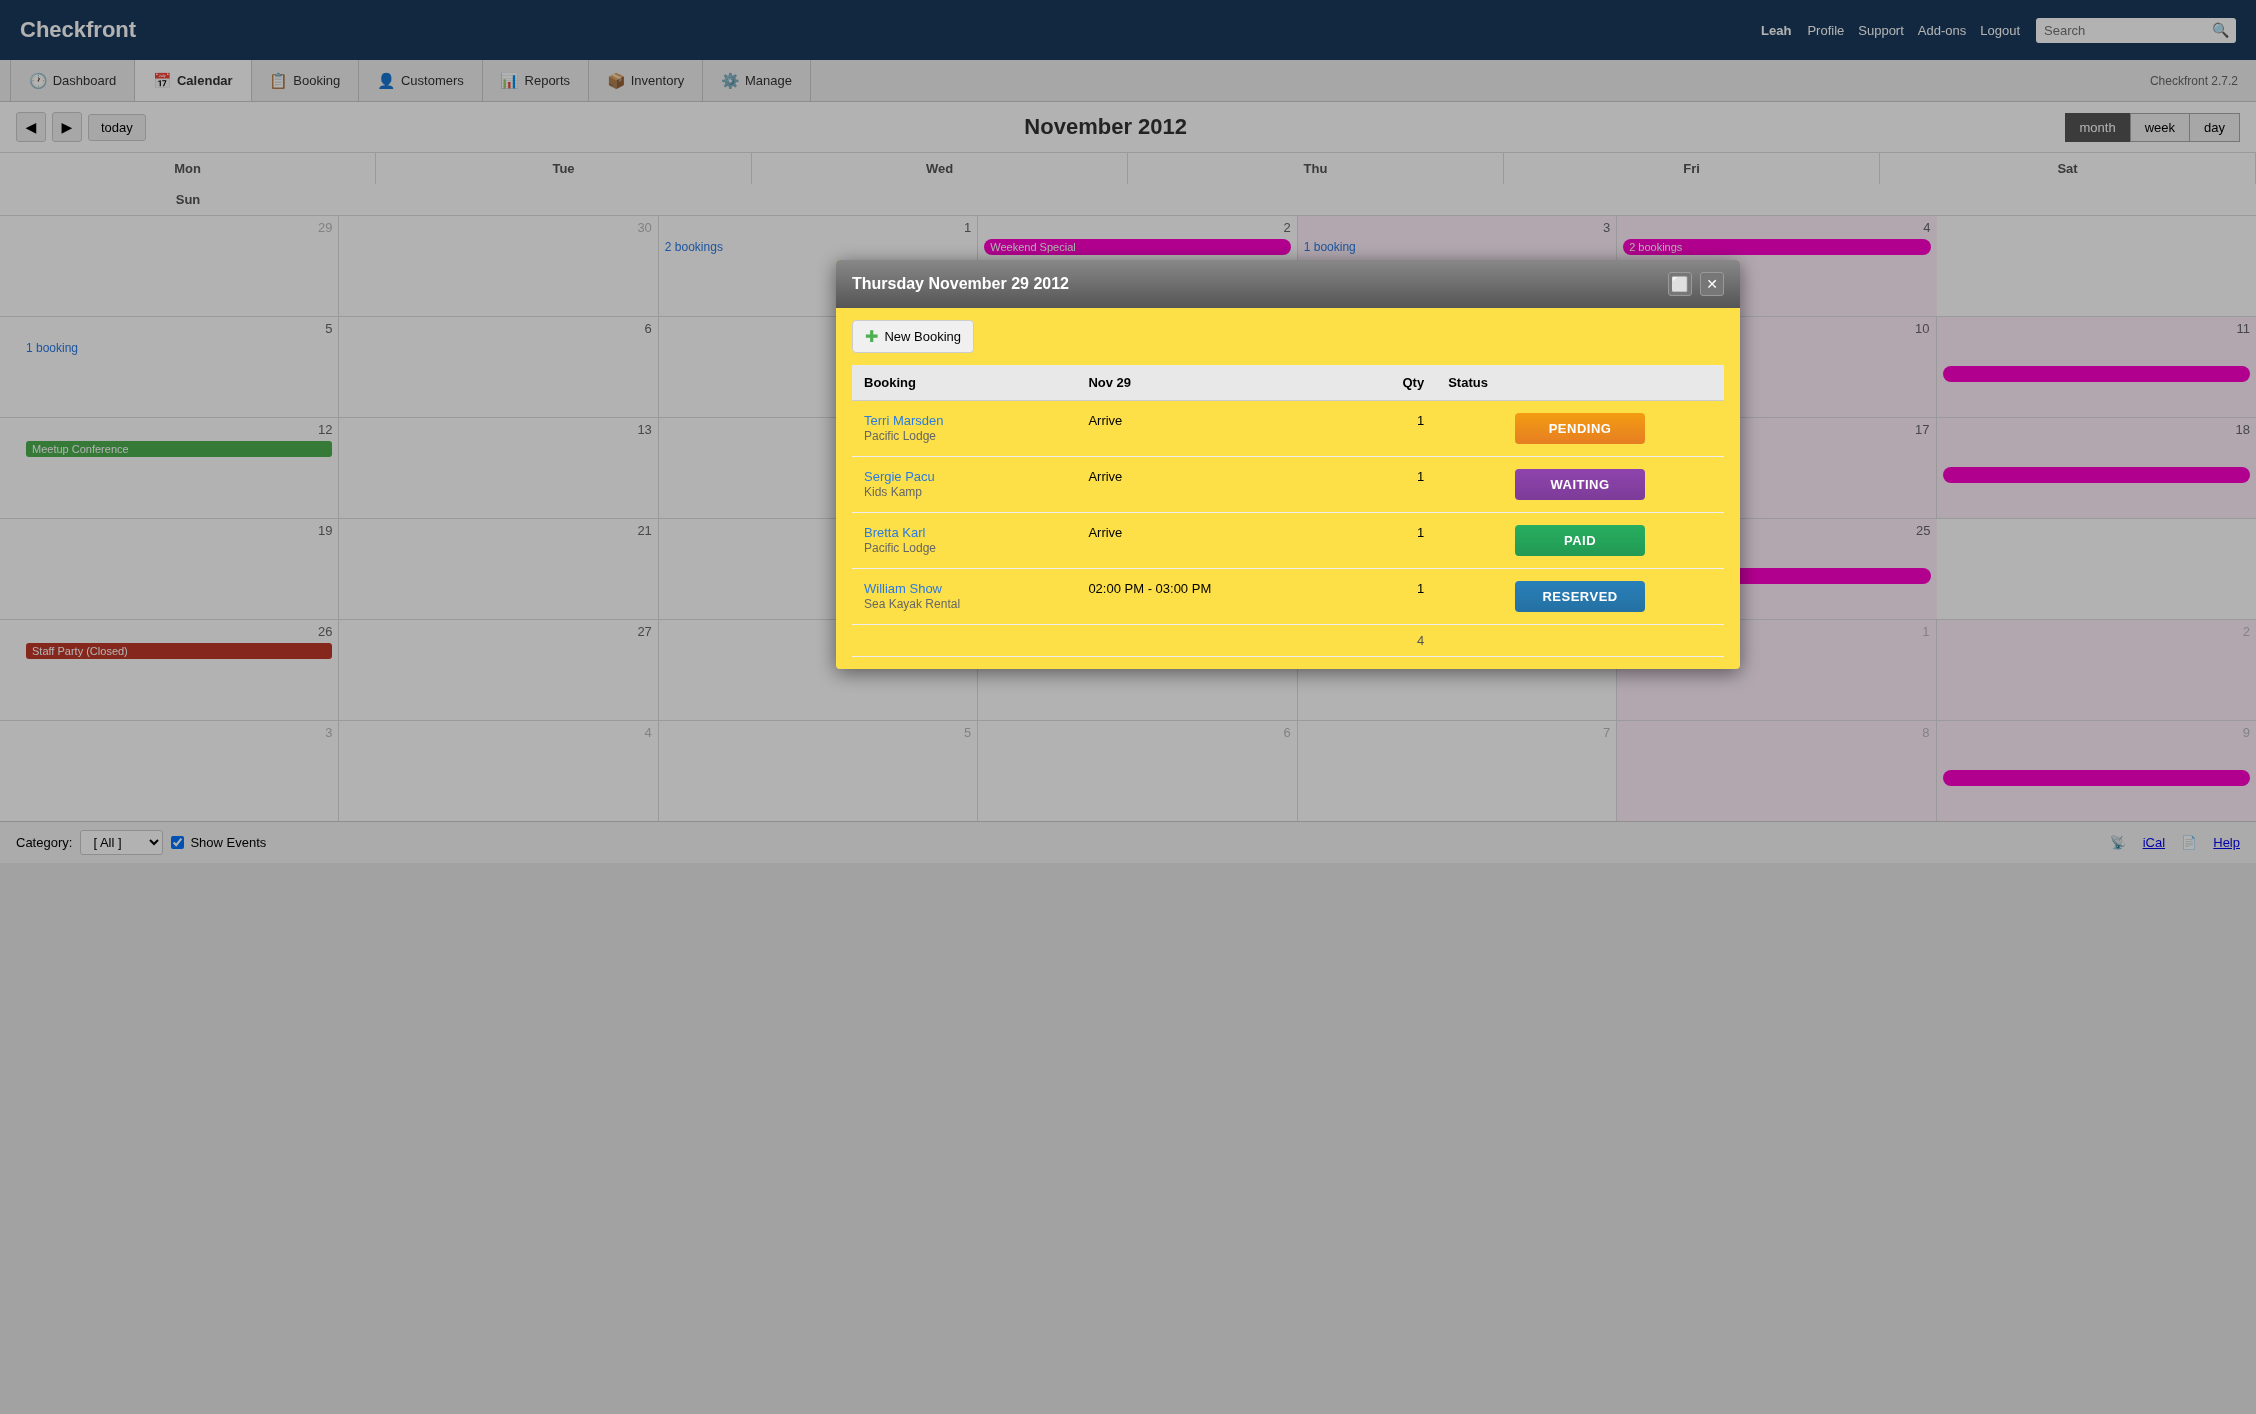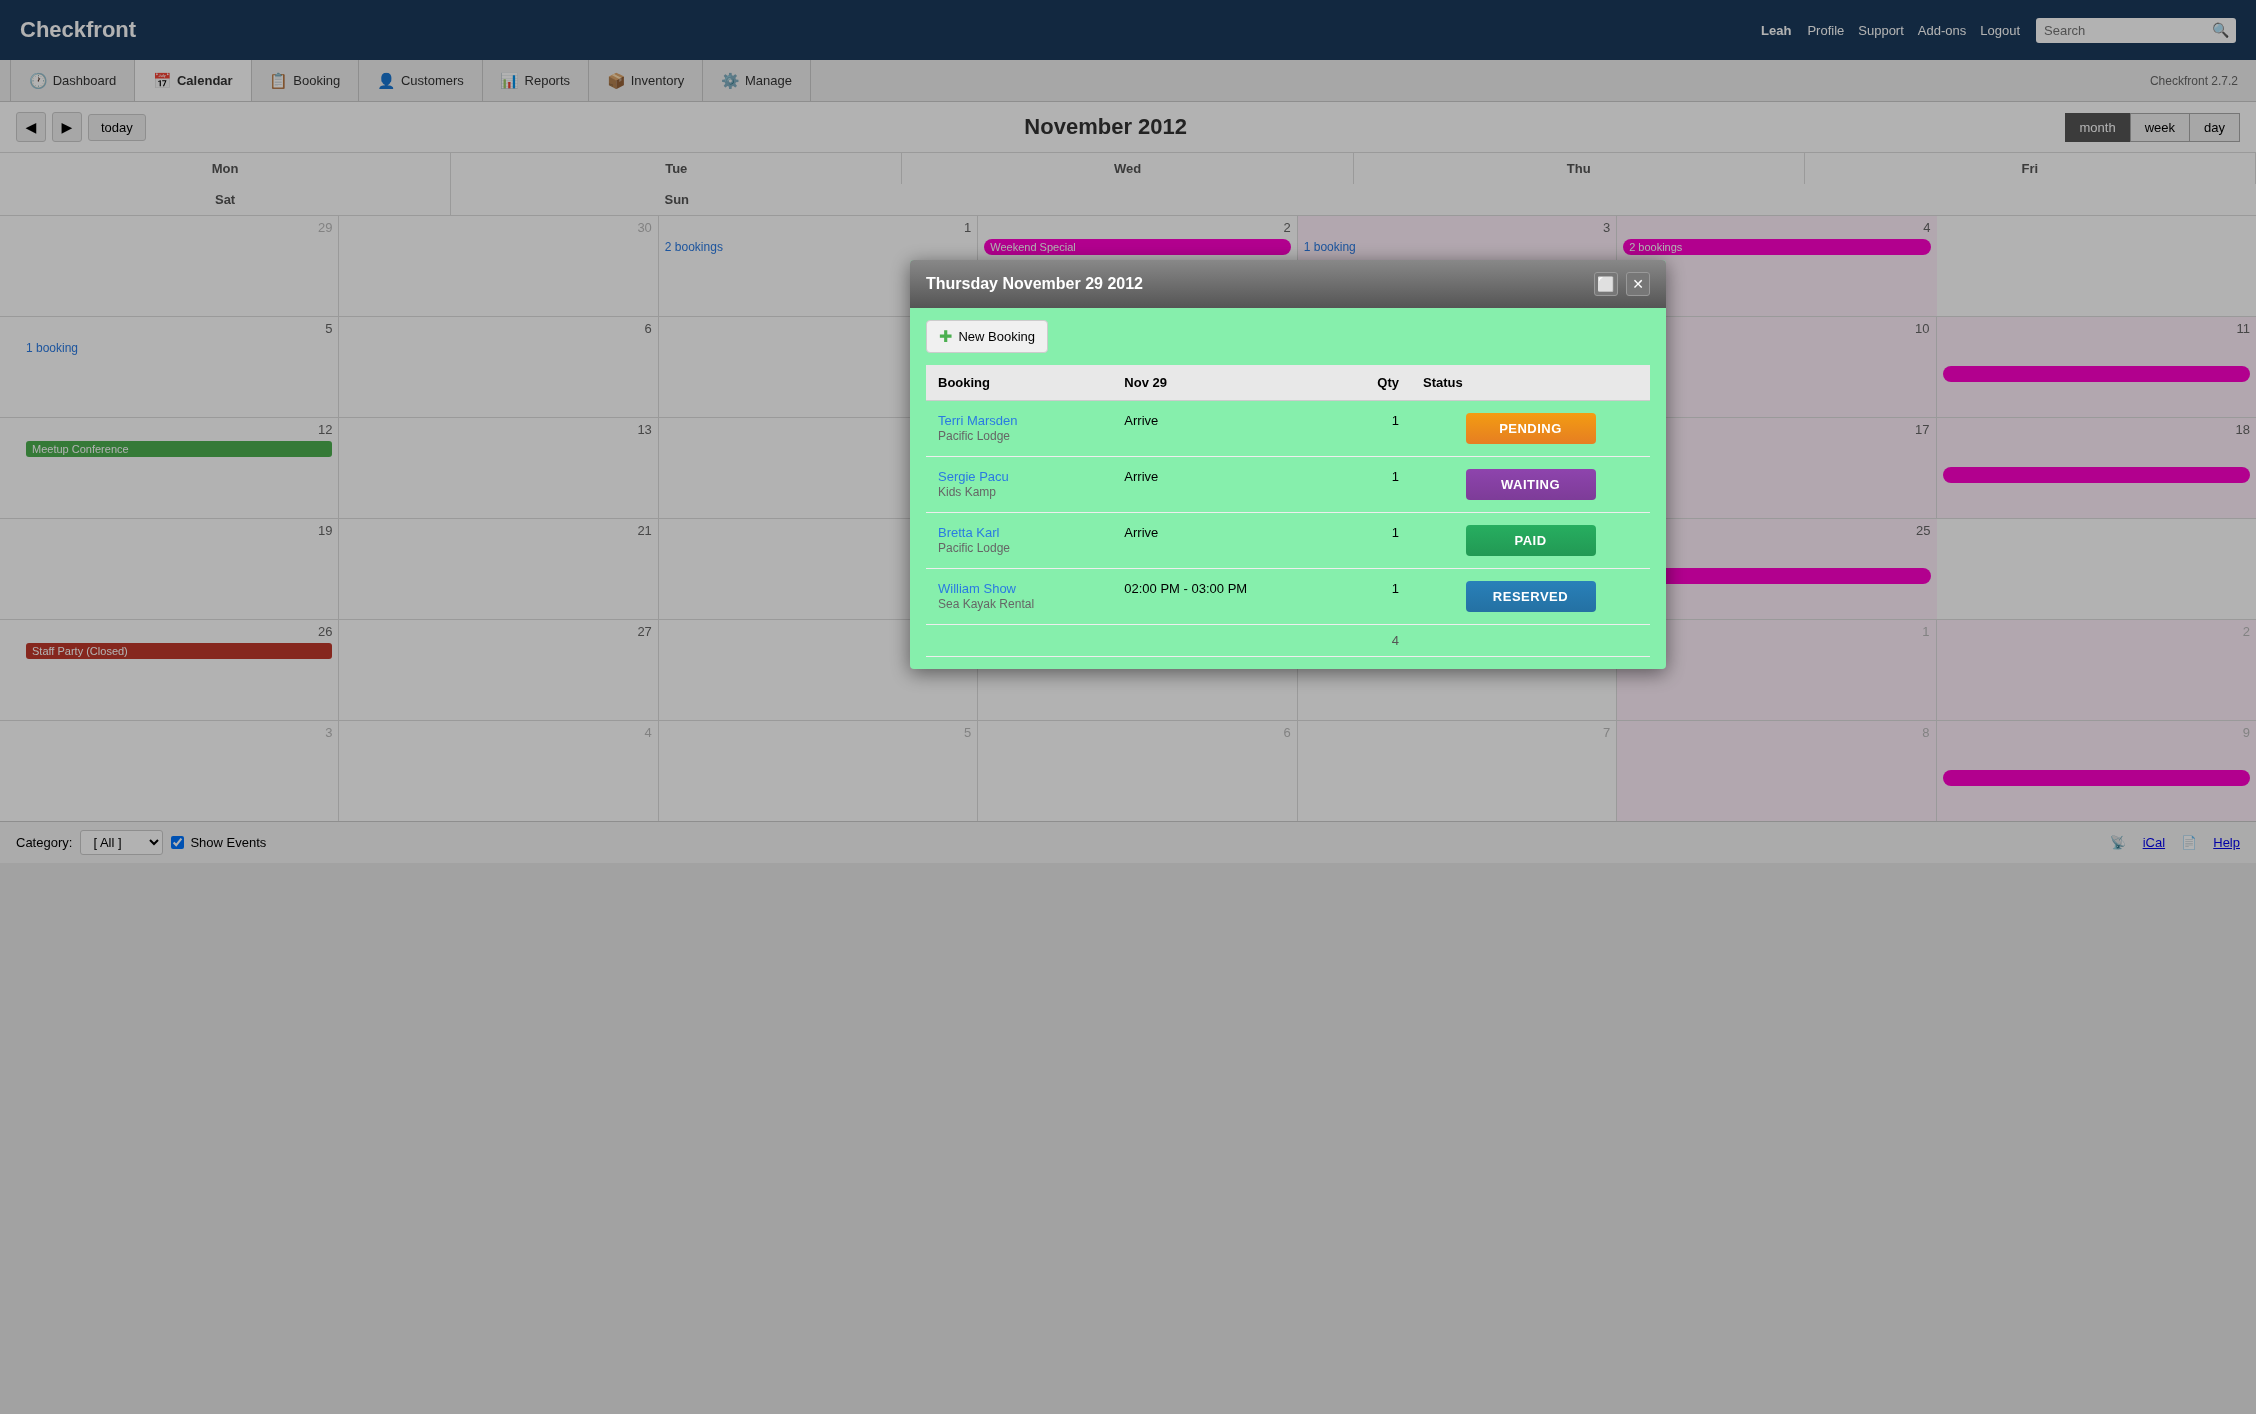--- a/index.html
+++ b/index.html
@@ -100,21 +100,21 @@
       font-size: 13px;
       background: #f0f0f0;
       margin-left: -1px;
     }
     .cal-view-btn.active { background: #555; color: white; border-color: #555; }
 
     
     .calendar { background: white; }
     .cal-header-row {
       display: grid;
-      grid-template-columns: repeat(5, 1fr);
+      grid-template-columns: repeat(6, 1fr);
       border-bottom: 1px solid #ddd;
     }
     .cal-header-cell {
       text-align: center;
       padding: 8px 0;
       font-weight: bold;
       font-size: 13px;
       color: #555;
       border-right: 1px solid #ddd;
     }
@@ -179,24 +179,24 @@
     .modal-overlay {
       position: fixed;
       top: 0; left: 0; right: 0; bottom: 0;
       background: rgba(0,0,0,0.3);
       z-index: 100;
       display: flex;
       align-items: flex-start;
       justify-content: center;
     }
     .modal {
-      background: #86efac;
+      background: #fde047;
       border-radius: 4px;
       box-shadow: 0 4px 20px rgba(0,0,0,0.5);
-      width: 756px;
+      width: 904px;
       margin-top: 260px;
       margin-left: 320px;
     }
     .modal-header {
       background: linear-gradient(to bottom, #888, #555);
       padding: 12px 16px;
       display: flex;
       align-items: center;
       justify-content: space-between;
       border-radius: 4px 4px 0 0;

